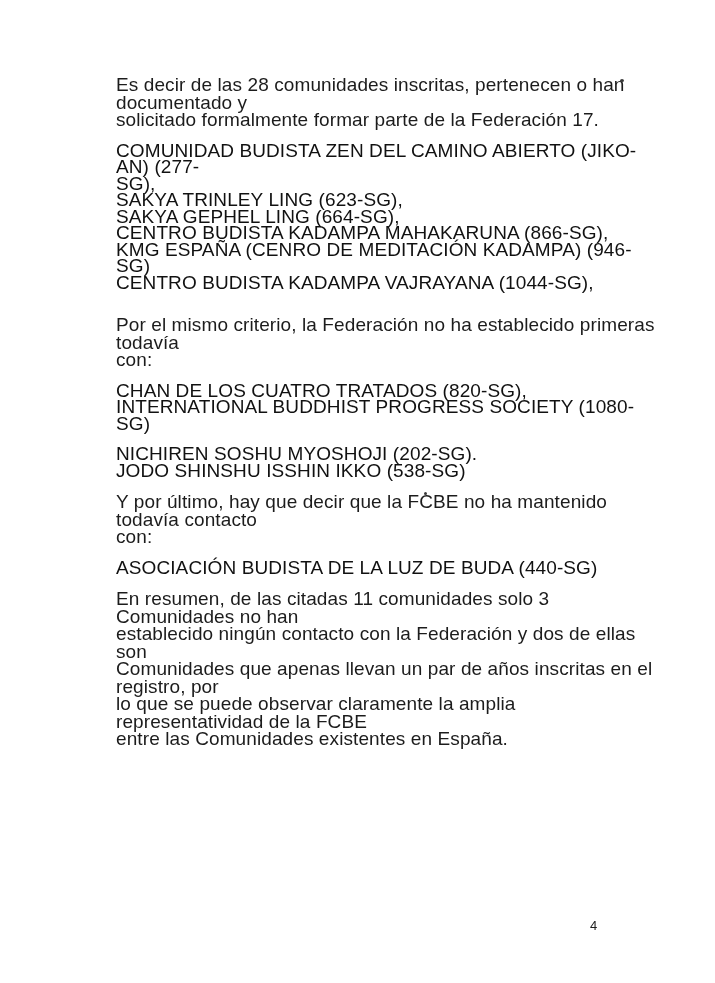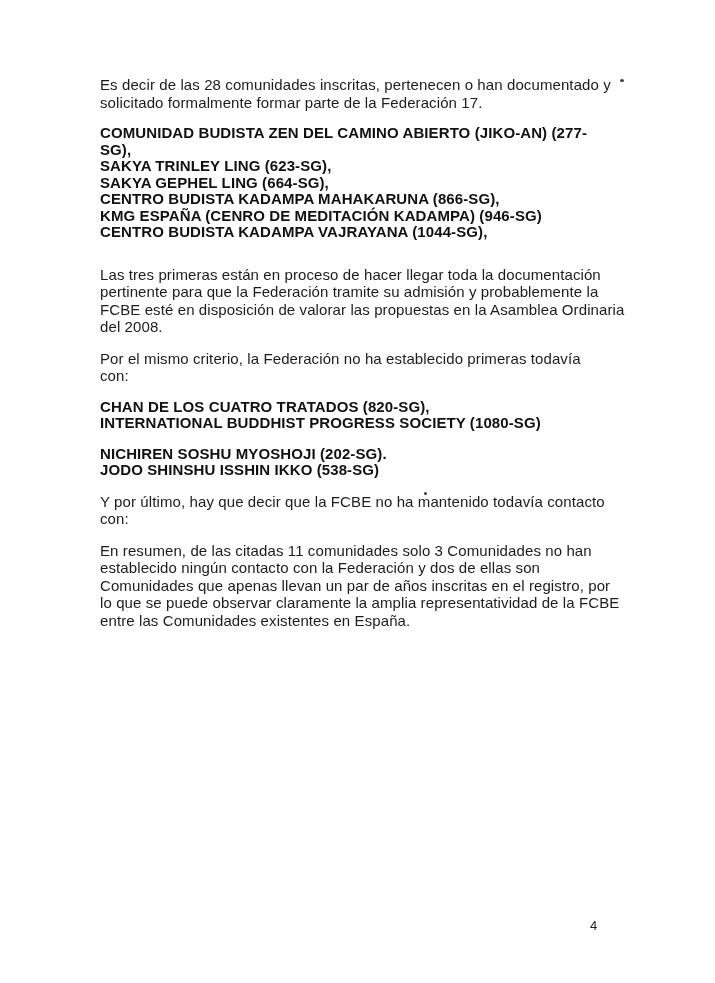--- a/index.html
+++ b/index.html
@@ -17,27 +17,27 @@
     color: #1c1c1c;
   }
   .text-column {
     position: absolute;
     left: 100px;
     top: 76px;
     width: 560px;
   }
   .block {
     white-space: pre-line;
-    font-size: 15px;
+    font-size: 19px;
     line-height: 17.5px;
     letter-spacing: 0.1px;
-    margin: 0 0 14px 0;
+    margin: 0 0 14px 16px;
   }
   .block.bold {
-    font-weight: bold;
+    font-weight: normal;
     color: #111111;
     line-height: 16.5px;
   }
   .block.gap-lg {
     margin-bottom: 25px;
   }
   .page-number {
     position: absolute;
     left: 590px;
     top: 918px;
@@ -60,32 +60,29 @@
   <div class="text-column">
     <div class="block">Es decir de las 28 comunidades inscritas, pertenecen o han documentado y
 solicitado formalmente formar parte de la Federación 17.</div>
     <div class="block bold gap-lg">COMUNIDAD BUDISTA ZEN DEL CAMINO ABIERTO (JIKO-AN) (277-
 SG),
 SAKYA TRINLEY LING (623-SG),
 SAKYA GEPHEL LING (664-SG),
 CENTRO BUDISTA KADAMPA MAHAKARUNA (866-SG),
 KMG ESPAÑA (CENRO DE MEDITACIÓN KADAMPA) (946-SG)
 CENTRO BUDISTA KADAMPA VAJRAYANA (1044-SG),</div>
-    <div class="block">Las tres primeras están en proceso de hacer llegar toda la documentación
-pertinente para que la Federación tramite su admisión y probablemente la
-FCBE esté en disposición de valorar las propuestas en la Asamblea Ordinaria
-del 2008.</div>
     <div class="block">Por el mismo criterio, la Federación no ha establecido primeras todavía
 con:</div>
     <div class="block bold">CHAN DE LOS CUATRO TRATADOS (820-SG),
 INTERNATIONAL BUDDHIST PROGRESS SOCIETY (1080-SG)</div>
     <div class="block bold">NICHIREN SOSHU MYOSHOJI (202-SG).
 JODO SHINSHU ISSHIN IKKO (538-SG)</div>
     <div class="block">Y por último, hay que decir que la FCBE no ha mantenido todavía contacto
 con:</div>
+    <div class="block bold">ASOCIACIÓN BUDISTA DE LA LUZ DE BUDA (440-SG)</div>
     <div class="block">En resumen, de las citadas 11 comunidades solo 3 Comunidades no han
 establecido ningún contacto con la Federación y dos de ellas son
 Comunidades que apenas llevan un par de años inscritas en el registro, por
 lo que se puede observar claramente la amplia representatividad de la FCBE
 entre las Comunidades existentes en España.</div>
   </div>
 
   <div class="speck speck-1"></div>
   <div class="speck speck-2"></div>
 

